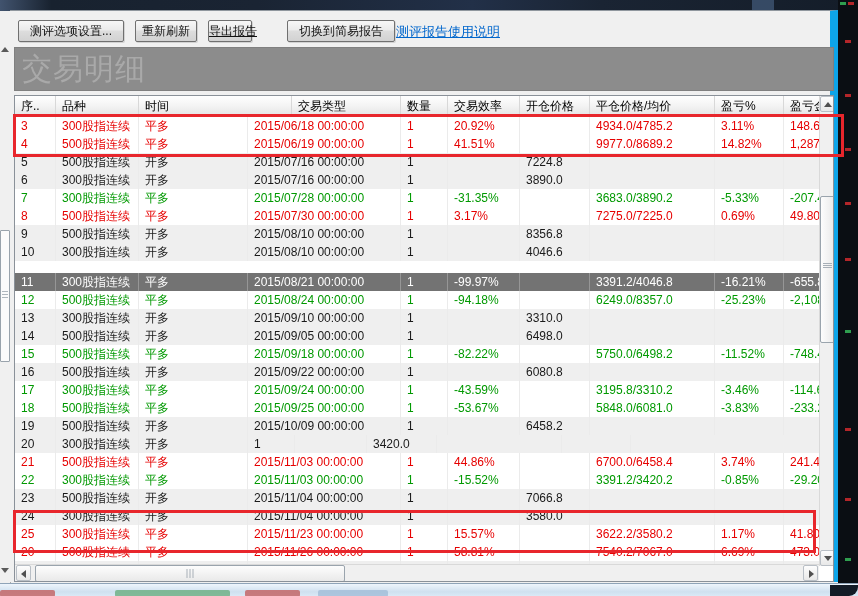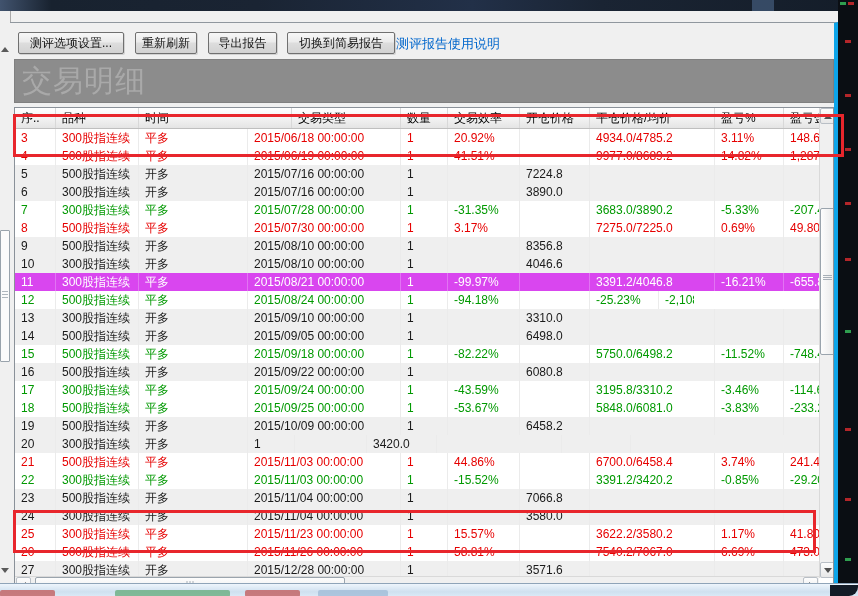--- a/index.html
+++ b/index.html
@@ -19,33 +19,33 @@
   .mark.green{background:#2f9e4f;}
   
   .left-sb{position:absolute;left:0;top:11px;width:10px;height:572px;background:#f0f0f0;border-right:1px solid #a9a9a9;}
   .left-sb .arr{position:absolute;left:1px;width:0;height:0;}
   .left-sb .arr.up{top:36px;border-left:4px solid transparent;border-right:4px solid transparent;border-bottom:5px solid #5a5a5a;}
   .left-sb .arr.down{bottom:10px;border-left:4px solid transparent;border-right:4px solid transparent;border-top:5px solid #5a5a5a;}
   .left-sb .thumb{position:absolute;left:0px;top:219px;width:8px;height:130px;background:#fbfbfb;border:1px solid #99a3ac;border-radius:1px;}
   .left-sb .thumb i{display:block;height:1px;background:#aeb6bd;margin:2px 1px 0 1px;}
   .left-sb .thumb .grip{margin-top:60px;}
   
-  .dialog{position:absolute;left:10px;top:22px;width:828px;height:572px;background:#f0f0f0;
-    border-top:1px solid #90979e;border-right:4px solid #0ea5e9;box-sizing:border-box;}
+  .dialog{position:absolute;left:10px;top:10px;width:828px;height:572px;background:#f0f0f0;
+    border-top:1px solid #90979e;border-right:8px solid #0ea5e9;box-sizing:border-box;}
   
   .btn{position:absolute;top:9px;height:22px;box-sizing:border-box;
     border:1px solid #707070;border-radius:2px;
     background:linear-gradient(#f7f7f7,#ebebeb 45%,#dddddd 50%,#d2d2d2);
     font-size:12px;color:#111;text-align:center;line-height:20px;cursor:default;
     box-shadow:1px 1px 0 rgba(0,0,0,0.12);white-space:nowrap;}
   .btn1{left:8px;width:106px;}
   .btn2{left:125px;width:62px;}
-  .btn3{left:198px;width:69px;}
+  .btn3{left:198px;width:44px;text-decoration:underline;}
   .btn4{left:277px;width:108px;}
-  .help-link{position:absolute;left:386px;top:12px;font-size:13px;color:#0066cc;white-space:nowrap;cursor:pointer;}
+  .help-link{position:absolute;left:386px;top:12px;font-size:13px;color:#0066cc;text-decoration:underline;white-space:nowrap;cursor:pointer;}
   
   .section-bar{position:absolute;left:4px;top:36px;width:820px;height:44px;background:#8c8c8c;border:1px solid #808080;box-sizing:border-box;}
   .section-bar .t{font-size:30px;color:#a9a9a9;line-height:42px;padding-left:7px;letter-spacing:1px;}
   
   .table{position:absolute;left:4px;top:84px;width:820px;height:487px;background:#ffffff;
     border:1px solid #8a9199;box-sizing:border-box;overflow:hidden;}
   .thead{position:absolute;left:0;top:0;width:804px;height:21px;display:flex;
     background:linear-gradient(#ffffff,#f2f2f2 55%,#e4e4e4);border-bottom:1px solid #bfbfbf;box-sizing:border-box;}
   .hcell{box-sizing:border-box;padding-left:6px;font-size:12px;line-height:20px;color:#000;
     border-right:1px solid #d8d8d8;white-space:nowrap;overflow:hidden;}
@@ -54,21 +54,21 @@
   .cell{box-sizing:border-box;padding-left:6px;font-size:12px;line-height:18px;
     border-right:1px solid #ebebeb;white-space:nowrap;overflow:hidden;}
   .c0{width:41px}.c1{width:83px}.c2{width:109px}.c3{width:153px}.c4{width:47px}
   .c5{width:72px}.c6{width:70px}.c7{width:125px}.c8{width:69px}.c9{width:35px;border-right:none;}
   .bg-white{background:#ffffff;}
   .bg-gray{background:#efefef;}
   .txt-black{color:#1a1a1a;}
   .txt-red{color:#e60000;}
   .txt-green{color:#009900;}
   .txt-white{color:#ffffff;}
-  .trow.selected{background:#d946ef;color:#ffffff;}
+  .trow.selected{background:#737373;color:#ffffff;margin-top:12px;}
   .trow.selected .cell{border-right-color:rgba(255,255,255,0.25);}
   
   .vsb{position:absolute;left:804px;top:0;width:15px;height:470px;background:#f0f0f0;border-left:1px solid #d9d9d9;}
   .sb-btn{position:absolute;left:0;width:15px;height:16px;background:linear-gradient(#fdfdfd,#e8e8e8);
     border:1px solid #b9bfc6;border-radius:2px;box-sizing:border-box;}
   .vsb .up{top:0;}
   .vsb .down{bottom:0;}
   .tri{position:absolute;width:0;height:0;left:3px;}
   .tri.up{top:5px;border-left:4px solid transparent;border-right:4px solid transparent;border-bottom:5px solid #505050;}
   .tri.down{top:5px;border-left:4px solid transparent;border-right:4px solid transparent;border-top:5px solid #505050;}
@@ -266,20 +266,21 @@
           <div class="cell c9">-655.80</div>
         </div>
         <div class="trow bg-white txt-green">
           <div class="cell c0">12</div>
           <div class="cell c1">500股指连续</div>
           <div class="cell c2">平多</div>
           <div class="cell c3">2015/08/24 00:00:00</div>
           <div class="cell c4">1</div>
           <div class="cell c5">-94.18%</div>
           <div class="cell c6"></div>
+          <div class="cell c7">6249.0/8357.0</div>
           <div class="cell c8">-25.23%</div>
           <div class="cell c9">-2,108.2</div>
         </div>
         <div class="trow bg-gray txt-black">
           <div class="cell c0">13</div>
           <div class="cell c1">300股指连续</div>
           <div class="cell c2">开多</div>
           <div class="cell c3">2015/09/10 00:00:00</div>
           <div class="cell c4">1</div>
           <div class="cell c5"></div>

